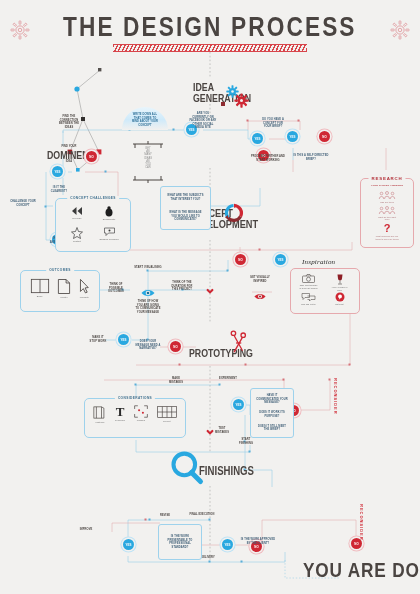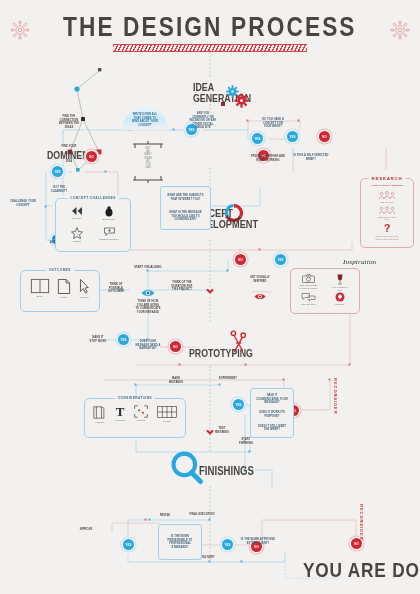--- a/index.html
+++ b/index.html
@@ -615,21 +615,21 @@
         <circle cx="14" cy="10" r="2.4" fill="#8d2b30"></circle>
     </svg>
   </div>
 
   <div class="node yes abs" style="left:118px;top:334px;">YES</div>
   <div class="node no abs" style="left:170px;top:341px;">NO</div>
   <div class="node yes abs" style="left:275px;top:254px;">YES</div>
   <div class="node no abs" style="left:235px;top:254px;">NO</div>
 
   <div class="panel red" style="left:290px;top:268px;width:68px;height:44px;"></div>
-  <div id="inspiration-title" style="left:302px;top:258px;margin-left:41px;">Inspiration</div>
+  <div id="inspiration-title" style="left:302px;top:258px;">Inspiration</div>
   <div class="abs" style="left:293px;top:274px;width:62px;height:36px;display:grid;grid-template-columns:1fr 1fr;grid-template-rows:1fr 1fr;">
     <div class="icon-cell">
       <span class="icon-glyph">
         <svg width="13" height="9" viewBox="0 0 26 18">
             <g fill="none" stroke="#4a4441" stroke-width="1.2">
               <rect x="1" y="4" width="24" height="13" rx="1.5"></rect>
               <path d="M8,4 L10,1 H16 L18,4"></path>
               <circle cx="13" cy="10.5" r="4"></circle>
             </g>
           </svg>

